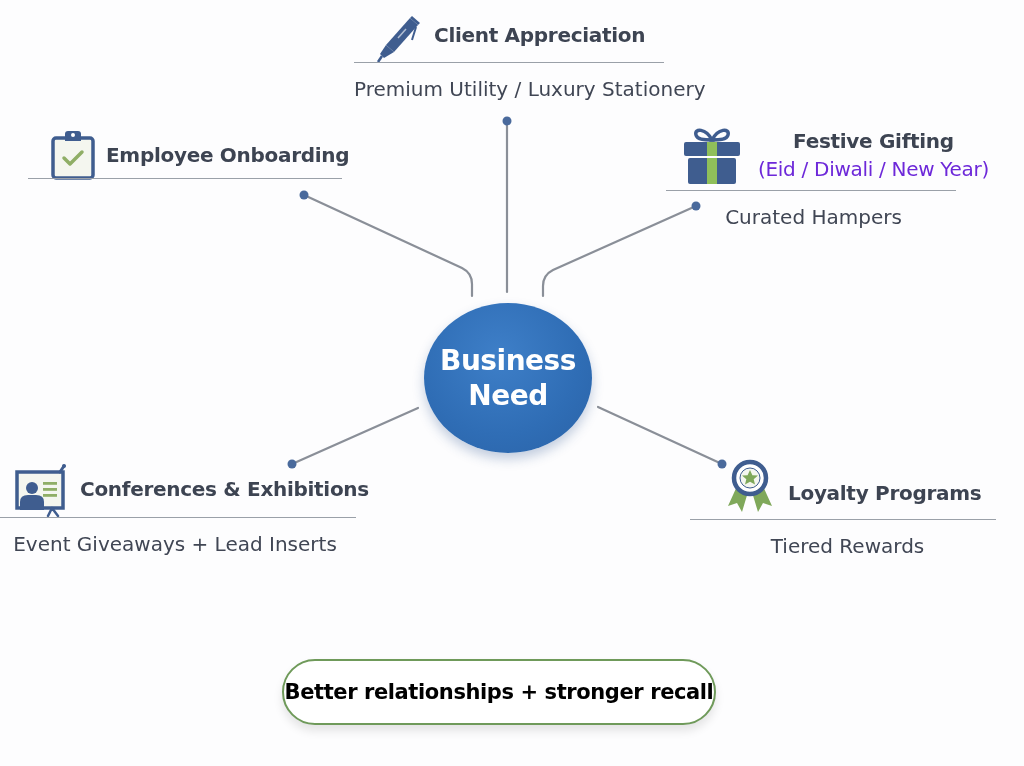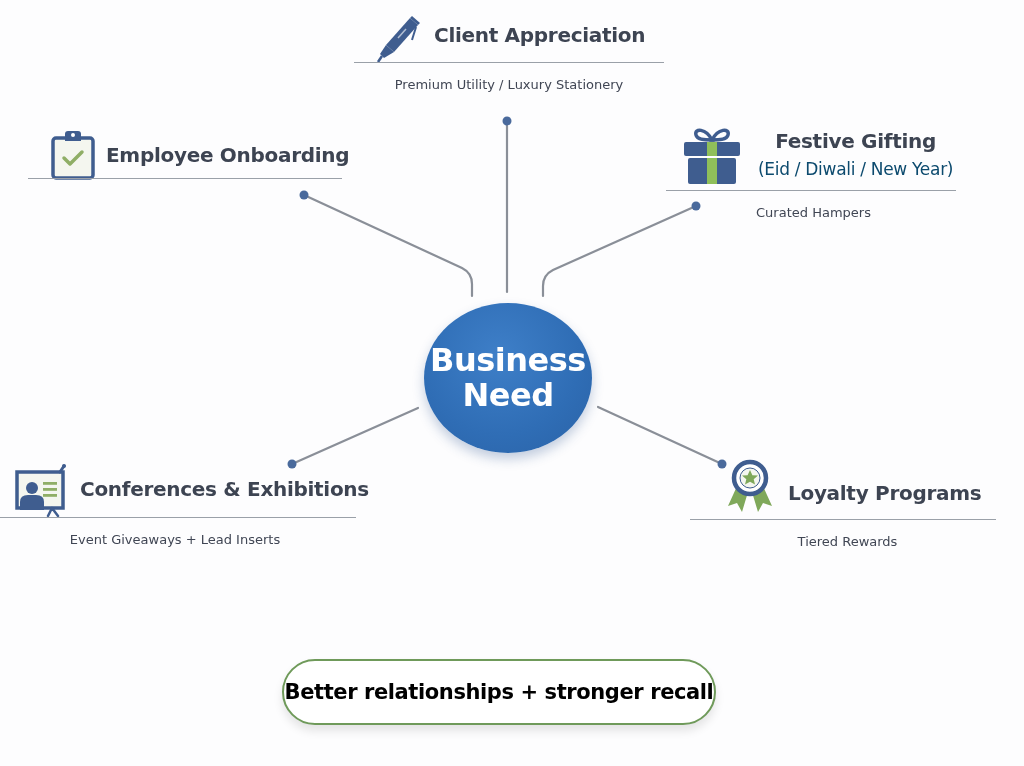--- a/index.html
+++ b/index.html
@@ -7,31 +7,31 @@
       width: 1024px; height: 766px; overflow: hidden; position: relative;
       background: #fdfdfe;
       font-family: "DejaVu Sans", sans-serif;
       color: #3a4150;
     }
     .canvas { position: absolute; left: 0; top: 0; width: 1023px; height: 766px; }
     svg.connectors { position: absolute; left: 0; top: 0; width: 1024px; height: 766px; }
     .node { position: absolute; }
     .node .head { display: flex; align-items: center; }
     .node .title { font-size: 20px; font-weight: bold; color: #3d4452; letter-spacing: -0.3px; white-space: nowrap; }
-    .node .title-sub { font-size: 17px; color: #0c4a6e; white-space: nowrap; letter-spacing: -0.3px; }
+    .node .title-sub { font-size: 20px; color: #6d28d9; white-space: nowrap; letter-spacing: -0.3px; }
     .node .rule { position: absolute; height: 1px; background: #9aa0a8; }
-    .node .sub { position: absolute; font-size: 13px; color: #404654; white-space: nowrap; text-align: center; }
+    .node .sub { position: absolute; font-size: 20px; color: #404654; white-space: nowrap; text-align: center; }
     .icon { display: inline-block; }
     .hub {
       position: absolute; left: 424px; top: 303px; width: 168px; height: 150px;
       border-radius: 50%;
       background: radial-gradient(circle at 45% 35%, #3e7fc8 0%, #2f6db5 60%, #2a62a6 100%);
       box-shadow: 0 6px 12px rgba(40,80,140,0.28);
       display: flex; flex-direction: column; align-items: center; justify-content: center;
-      color: #ffffff; font-weight: bold; font-size: 32px; line-height: 35px; text-align: center;
+      color: #ffffff; font-weight: bold; font-size: 28px; line-height: 35px; text-align: center;
       letter-spacing: -0.5px;
     }
     .outcome {
       position: absolute; left: 282px; top: 659px; width: 434px; height: 66px;
       border: 2px solid #6f9a5a; border-radius: 34px; background: #ffffff;
       box-shadow: 0 6px 10px rgba(0,0,0,0.10);
       display: flex; align-items: center; justify-content: center;
       font-size: 21px; font-weight: bold; color: #000000; letter-spacing: -0.4px;
       box-sizing: border-box;
     }

